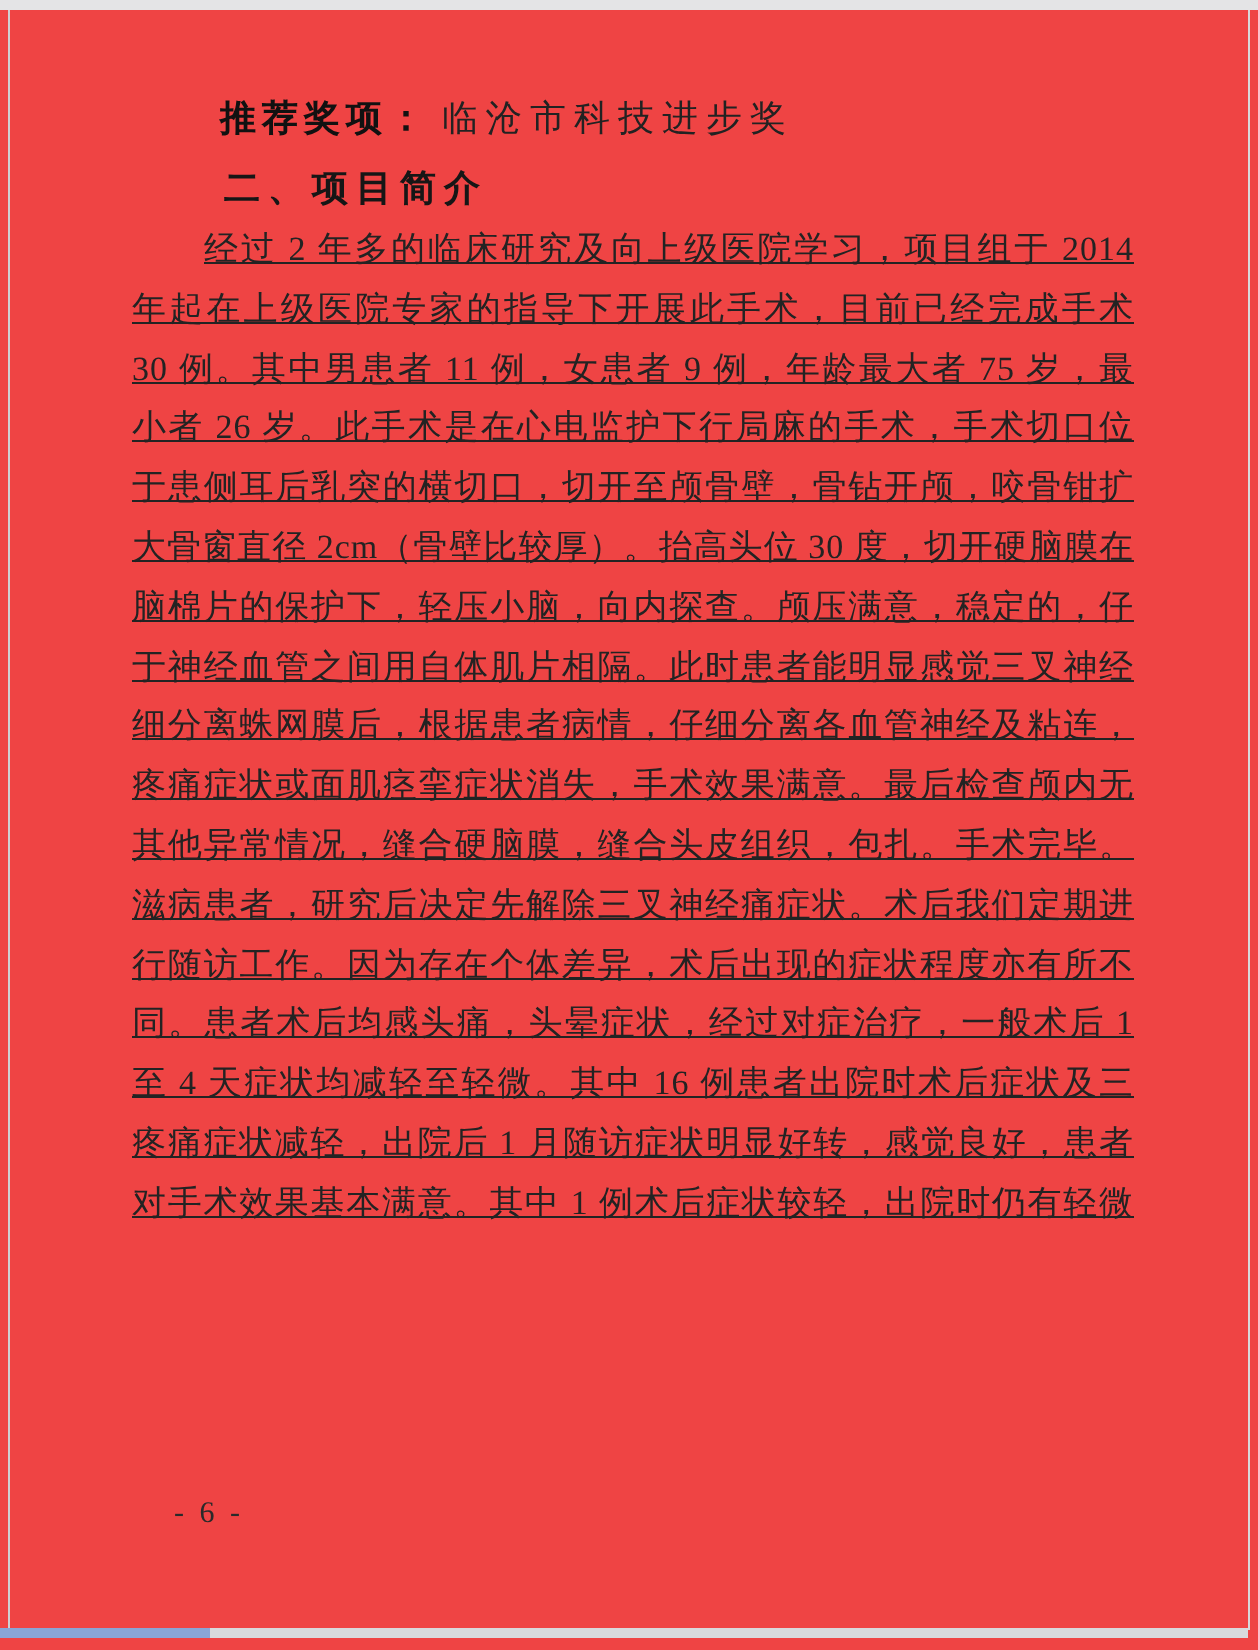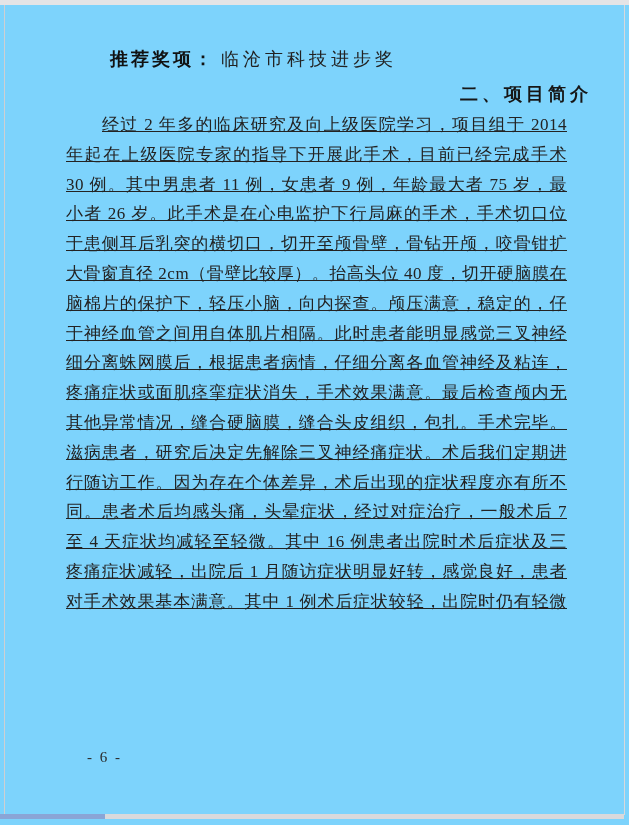--- a/index.html
+++ b/index.html
@@ -1,35 +1,34 @@
 <!DOCTYPE html>
 <html style="--scrollbar-thumb: #8aa5d6; --scrollbar-track: #d9d9dc;"><head>
 <meta charset="utf-8">
 <style>
   html,body{margin:0;padding:0;background:#ffffff;}
   .viewer{
-    position:relative;width:629px;height:825px;background:#7dd3fc;
+    position:relative;width:629px;height:825px;background:#ef4444;
     overflow:hidden;font-family:"Liberation Serif","DejaVu Serif",serif;
     color:#1f1f1f;
   }
   .top-strip{position:absolute;top:0;left:0;width:629px;height:5px;background:#e4e4e6;}
   .edge-left{position:absolute;left:4px;top:5px;bottom:10px;width:1px;background:#cfcfd2;}
   .edge-right{position:absolute;left:624px;top:5px;bottom:10px;width:1px;background:#d8d8db;}
 
   .heading1{
     position:absolute;top:46px;left:110px;width:480px;
     font-size:18px;line-height:26px;white-space:nowrap;
   }
   .heading1 .label{font-weight:bold;letter-spacing:3px;color:#111;}
   .heading1 .value{font-weight:normal;letter-spacing:4px;color:#222;margin-left:6px;}
   .heading2{
     position:absolute;top:81px;left:112px;width:480px;
     font-size:18px;line-height:26px;font-weight:bold;letter-spacing:4px;color:#161616;
     white-space:nowrap;
-    text-align:right;
   }
   .paragraph{
     position:absolute;top:110px;left:66px;width:501px;
     font-size:17px;color:#232323;
   }
   .pline{
     line-height:29.8px;height:29.8px;
     text-align:justify;text-align-last:justify;
     letter-spacing:0.5px;
     text-decoration:underline;
@@ -63,29 +62,29 @@
   </div>
 
   <div class="heading2">二、项目简介</div>
 
   <div class="paragraph">
       <div class="pline indent">经过 2 年多的临床研究及向上级医院学习，项目组于 2014</div>
       <div class="pline">年起在上级医院专家的指导下开展此手术，目前已经完成手术</div>
       <div class="pline">30 例。其中男患者 11 例，女患者 9 例，年龄最大者 75 岁，最</div>
       <div class="pline">小者 26 岁。此手术是在心电监护下行局麻的手术，手术切口位</div>
       <div class="pline">于患侧耳后乳突的横切口，切开至颅骨壁，骨钻开颅，咬骨钳扩</div>
-      <div class="pline">大骨窗直径 2cm（骨壁比较厚）。抬高头位 40 度，切开硬脑膜在</div>
+      <div class="pline">大骨窗直径 2cm（骨壁比较厚）。抬高头位 30 度，切开硬脑膜在</div>
       <div class="pline">脑棉片的保护下，轻压小脑，向内探查。颅压满意，稳定的，仔</div>
       <div class="pline">于神经血管之间用自体肌片相隔。此时患者能明显感觉三叉神经</div>
       <div class="pline">细分离蛛网膜后，根据患者病情，仔细分离各血管神经及粘连，</div>
       <div class="pline">疼痛症状或面肌痉挛症状消失，手术效果满意。最后检查颅内无</div>
       <div class="pline">其他异常情况，缝合硬脑膜，缝合头皮组织，包扎。手术完毕。</div>
       <div class="pline">滋病患者，研究后决定先解除三叉神经痛症状。术后我们定期进</div>
       <div class="pline">行随访工作。因为存在个体差异，术后出现的症状程度亦有所不</div>
-      <div class="pline">同。患者术后均感头痛，头晕症状，经过对症治疗，一般术后 7</div>
+      <div class="pline">同。患者术后均感头痛，头晕症状，经过对症治疗，一般术后 1</div>
       <div class="pline">至 4 天症状均减轻至轻微。其中 16 例患者出院时术后症状及三</div>
       <div class="pline">疼痛症状减轻，出院后 1 月随访症状明显好转，感觉良好，患者</div>
       <div class="pline">对手术效果基本满意。其中 1 例术后症状较轻，出院时仍有轻微</div>
     </div>
 
   <div class="page-number">- 6 -</div>
 
   <div class="hscrollbar">
     <div class="hscroll-thumb"></div>
   </div>

